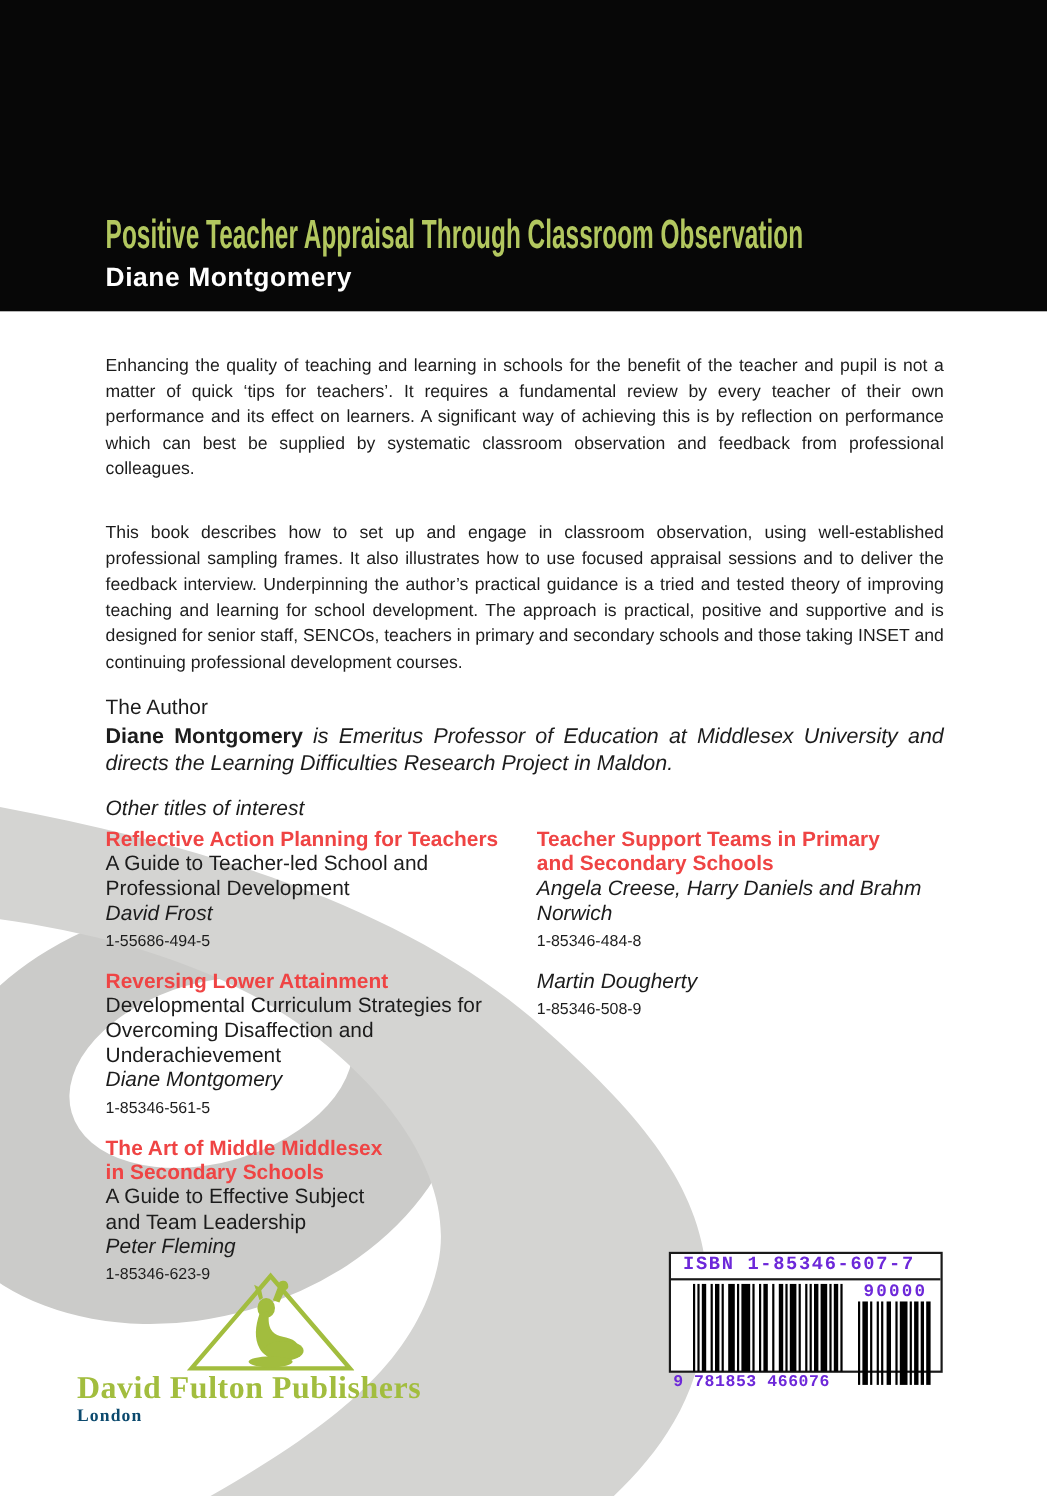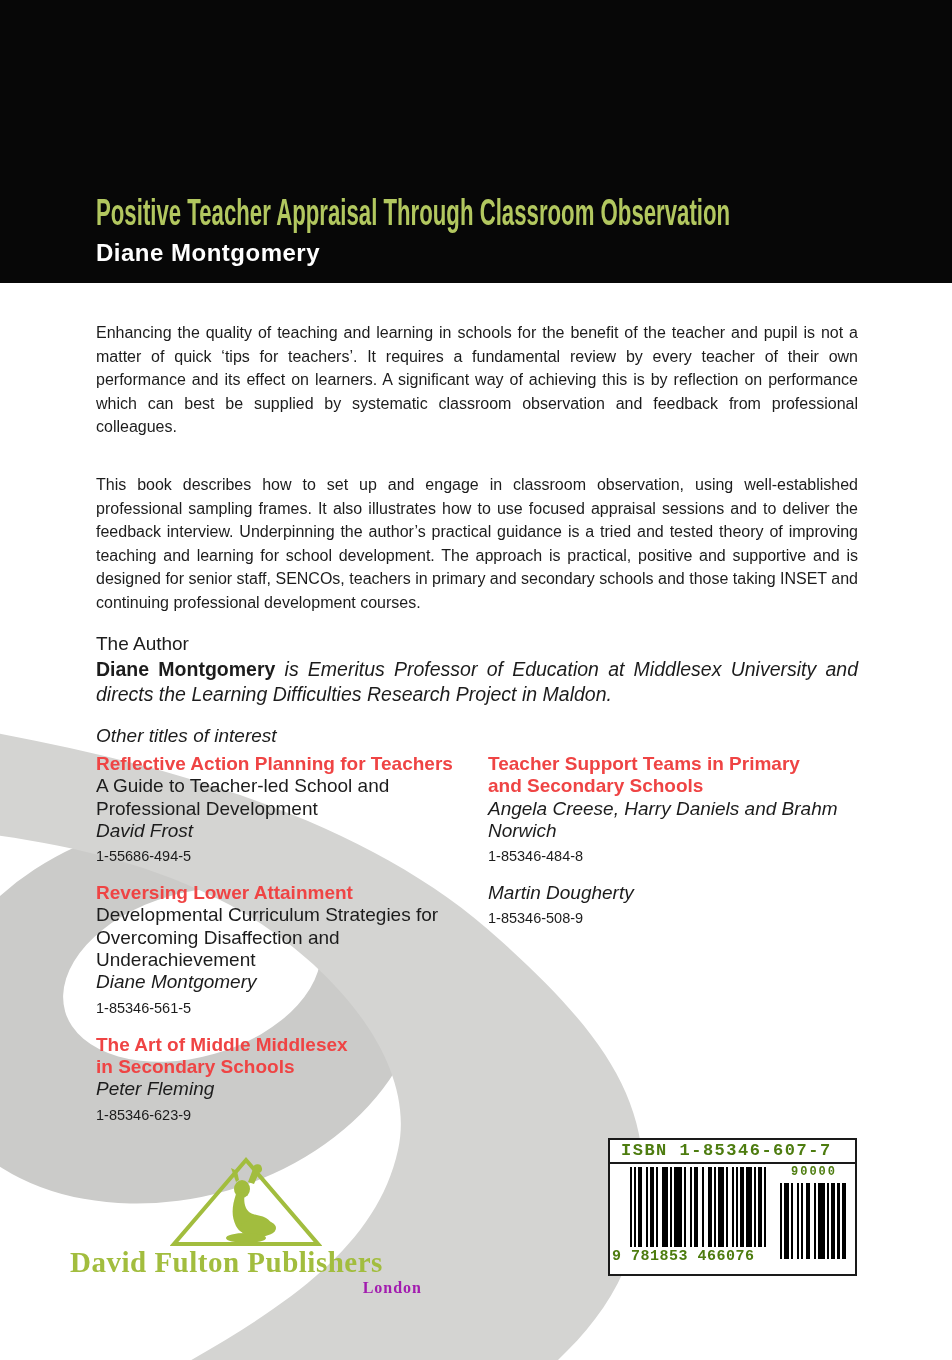--- a/index.html
+++ b/index.html
@@ -41,37 +41,37 @@
   .entry-sub{font-size:19px;line-height:22.3px;}
   .entry-sub:empty{display:none;}
   .entry-author{font-size:19px;line-height:22.3px;font-style:italic;}
   .entry-isbn{font-size:14.5px;line-height:17px;margin-top:6px;padding-bottom:4px;}
   
   #logo{position:absolute;left:170px;top:1156px;width:152px;height:92px;z-index:3;}
   .pub-name{position:absolute;left:70px;top:1246px;width:352px;z-index:3;
     font-family:"Liberation Serif",serif;font-weight:bold;
     font-size:29px;color:#a2bd3e;letter-spacing:0.5px;}
   .pub-city{position:absolute;left:70px;top:1279px;width:352px;z-index:3;
-    text-align:right;font-family:"Liberation Serif",serif;font-weight:bold;
-    font-size:16px;color:#a21caf;letter-spacing:1px;}
-  
-  #bcbox{position:absolute;left:608px;top:1138px;width:249px;height:138px;z-index:4;
+    text-align:left;font-family:"Liberation Serif",serif;font-weight:bold;
+    font-size:16px;color:#0c4a6e;letter-spacing:1px;}
+  
+  #bcbox{position:absolute;left:608px;top:1138px;width:249px;height:110px;z-index:4;
     background:#ffffff;border:2px solid #1a1a1a;box-sizing:border-box;
-    font-family:"Liberation Mono",monospace;color:#4d7c0f;}
+    font-family:"Liberation Mono",monospace;color:#6d28d9;}
   .isbn-row{height:22px;line-height:22px;padding-left:11px;
     font-size:17px;font-weight:bold;letter-spacing:1.5px;
     border-bottom:2px solid #1a1a1a;white-space:nowrap;}
   .bc-body{position:relative;height:111px;}
   .bars{position:relative;overflow:hidden;}
   .bars i{position:absolute;top:0;bottom:0;background:#000;}
   #bars-main{position:absolute;left:20px;top:3px;width:138px;height:80px;}
   .ean-digits{position:absolute;left:2px;top:84px;width:170px;
     font-size:15px;font-weight:bold;letter-spacing:0.5px;white-space:nowrap;}
   .price-code{position:absolute;left:168px;top:1px;width:72px;text-align:center;
-    font-size:12px;font-weight:bold;letter-spacing:2px;}
+    font-size:16px;font-weight:bold;letter-spacing:2px;}
   #bars-price{position:absolute;left:170px;top:19px;width:68px;height:76px;}
 </style>
 </head>
 <body>
 
 <div id="page">
 
   <svg id="swirl" viewBox="0 0 952 1360" aria-hidden="true">
     <ellipse cx="175" cy="1010" rx="252" ry="188" fill="#cbcbc9" transform="rotate(-16 175 1010)"></ellipse>
     <ellipse cx="192" cy="975" rx="132" ry="82" fill="#ffffff" transform="rotate(-16 192 975)"></ellipse>
@@ -112,20 +112,22 @@
       <div class="entry-title">Reversing Lower Attainment</div>
       <div class="entry-sub">Developmental Curriculum Strategies for
 Overcoming Disaffection and
 Underachievement</div>
       <div class="entry-author">Diane Montgomery</div>
       <div class="entry-isbn">1-85346-561-5</div>
     </div>
     <div class="entry">
       <div class="entry-title">The Art of Middle Middlesex
 in Secondary Schools</div>
+      <div class="entry-sub">A Guide to Effective Subject
+and Team Leadership</div>
       <div class="entry-author">Peter Fleming</div>
       <div class="entry-isbn">1-85346-623-9</div>
     </div>
   </div>
 
   <div class="col" id="col-right">
     <div class="entry">
       <div class="entry-title">Teacher Support Teams in Primary
 and Secondary Schools</div>
 

